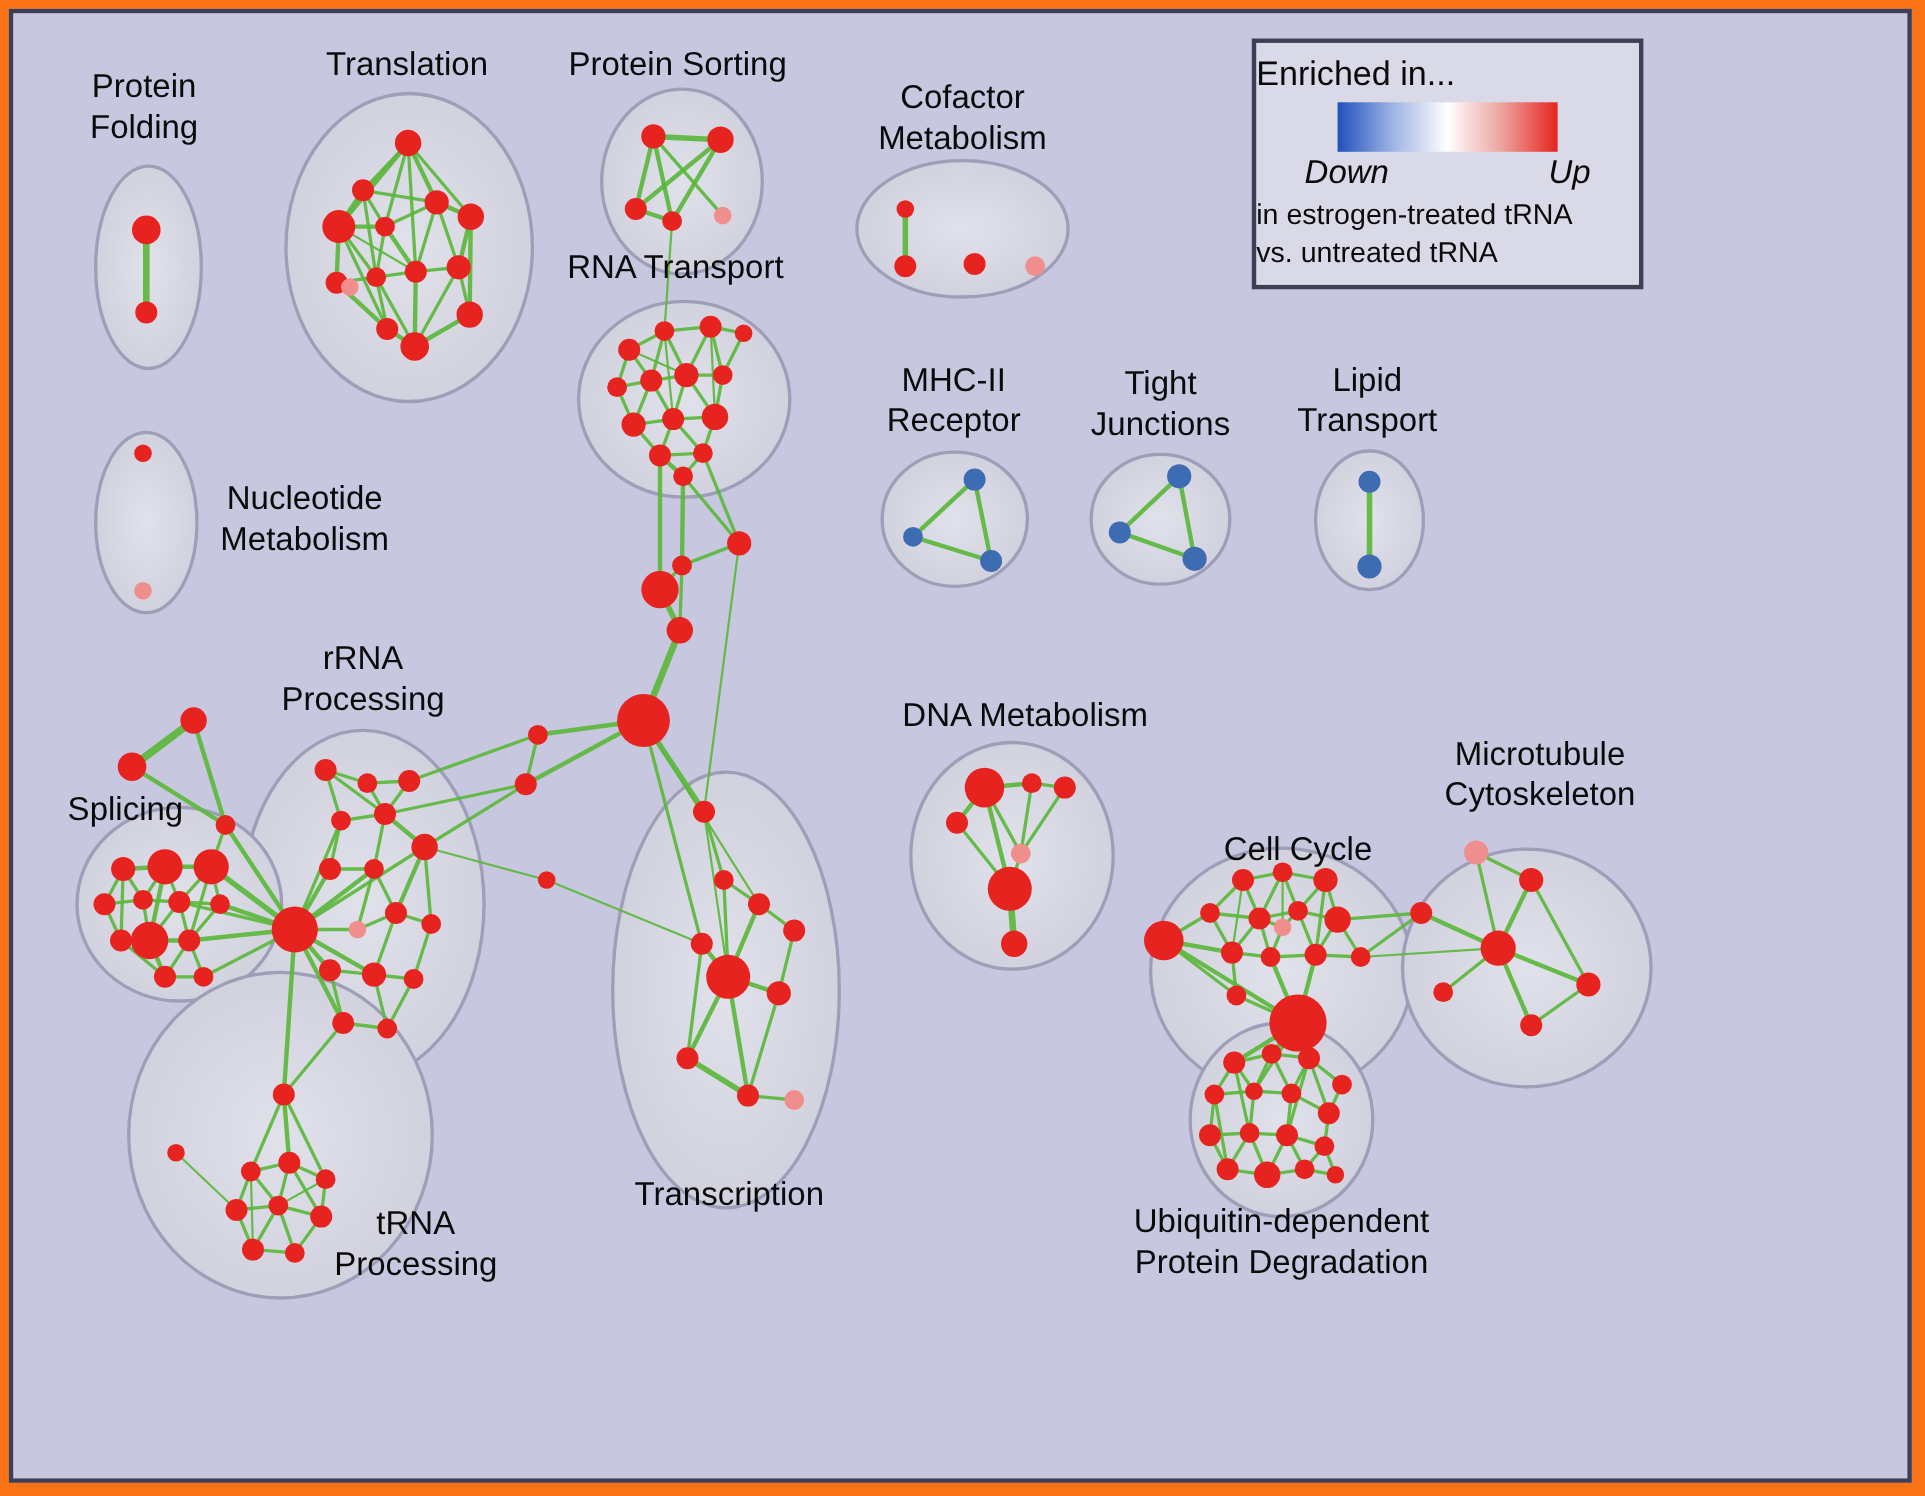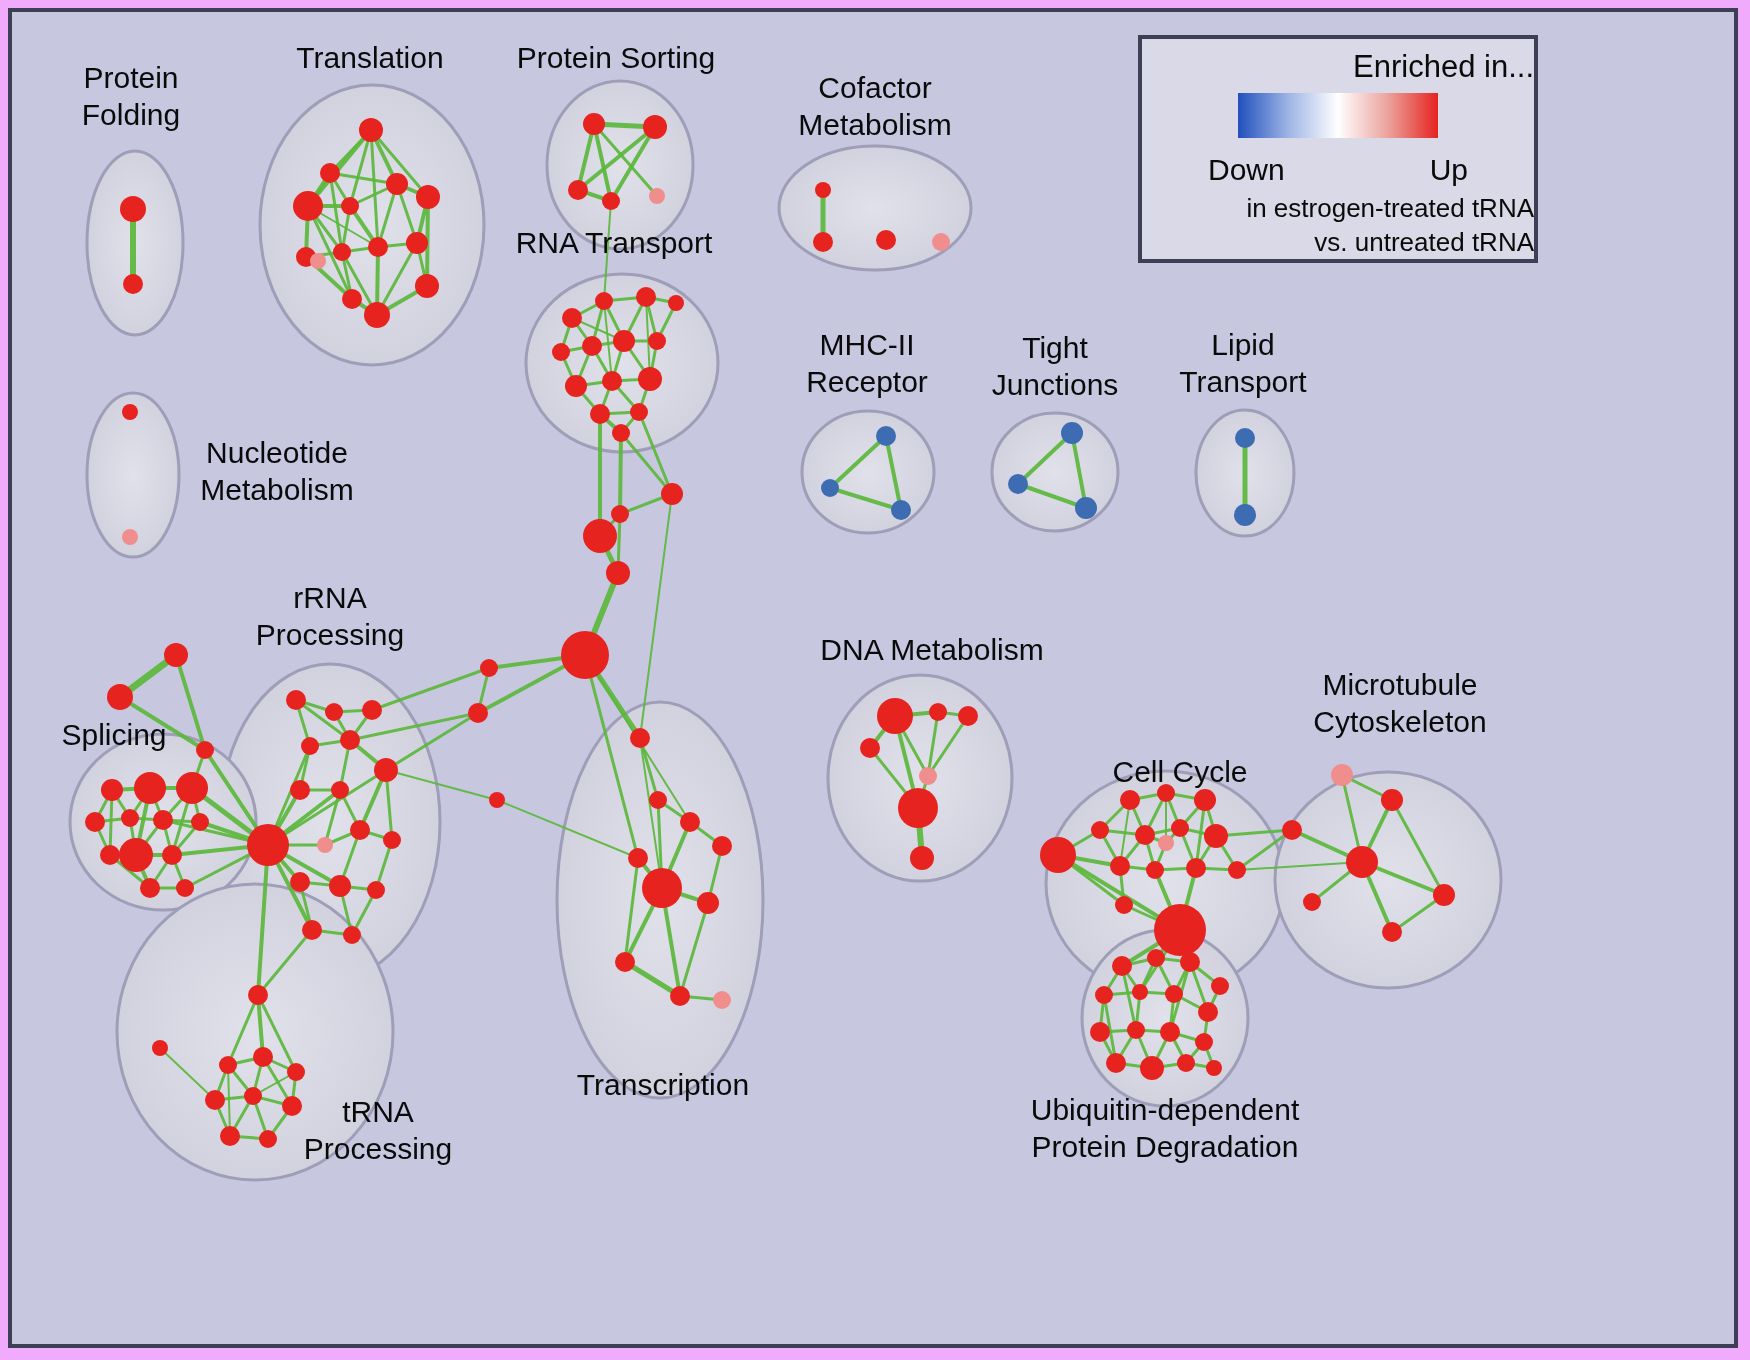--- a/index.html
+++ b/index.html
@@ -1,23 +1,23 @@
 <!DOCTYPE html>
 <html><head>
 <meta charset="utf-8">
 <style>
   html,body{margin:0;padding:0;background:#ffffff;font-family:"Liberation Sans",sans-serif;}
-  .page{position:relative;width:1750px;height:1360px;background:#f0abfc;overflow:hidden;}
+  .page{position:relative;width:1750px;height:1360px;background:#f97316;overflow:hidden;}
   .board{position:absolute;left:8px;top:8px;width:1730px;height:1340px;border:4px solid #3e3e55;box-sizing:border-box;background:#c7c7e0;}
   svg.network{position:absolute;left:0;top:0;width:1750px;height:1360px;}
   svg.network text{font-family:"Liberation Sans",sans-serif;font-size:30px;}
-  .legend{position:absolute;left:1138px;top:35px;width:400px;height:228px;border:4px solid #3e3e55;box-sizing:border-box;background:#d9d9e7;text-align:right;}
+  .legend{position:absolute;left:1138px;top:35px;width:356px;height:228px;border:4px solid #3e3e55;box-sizing:border-box;background:#d9d9e7;text-align:left;}
   .legend-title{font-size:31px;color:#0a0a0a;margin-top:10px;}
   .legend-bar{width:200px;height:45px;margin:8px auto 0;}
-  .legend-scale{display:flex;justify-content:space-between;width:260px;margin:15px auto 0;font-size:30px;color:#0a0a0a;}
+  .legend-scale{display:flex;justify-content:space-between;width:260px;margin:2px auto 0;font-size:30px;color:#0a0a0a;font-style:italic;}
   .legend-caption{font-size:26px;line-height:34px;color:#0a0a0a;margin-top:4px;}
 </style>
 </head>
 <body>
 
 <div class="page">
   <div class="board" style="background: rgb(199, 199, 224); border-color: rgb(62, 62, 85);"></div>
 
   <svg class="network" viewBox="0 0 1750 1360">
       <defs>

